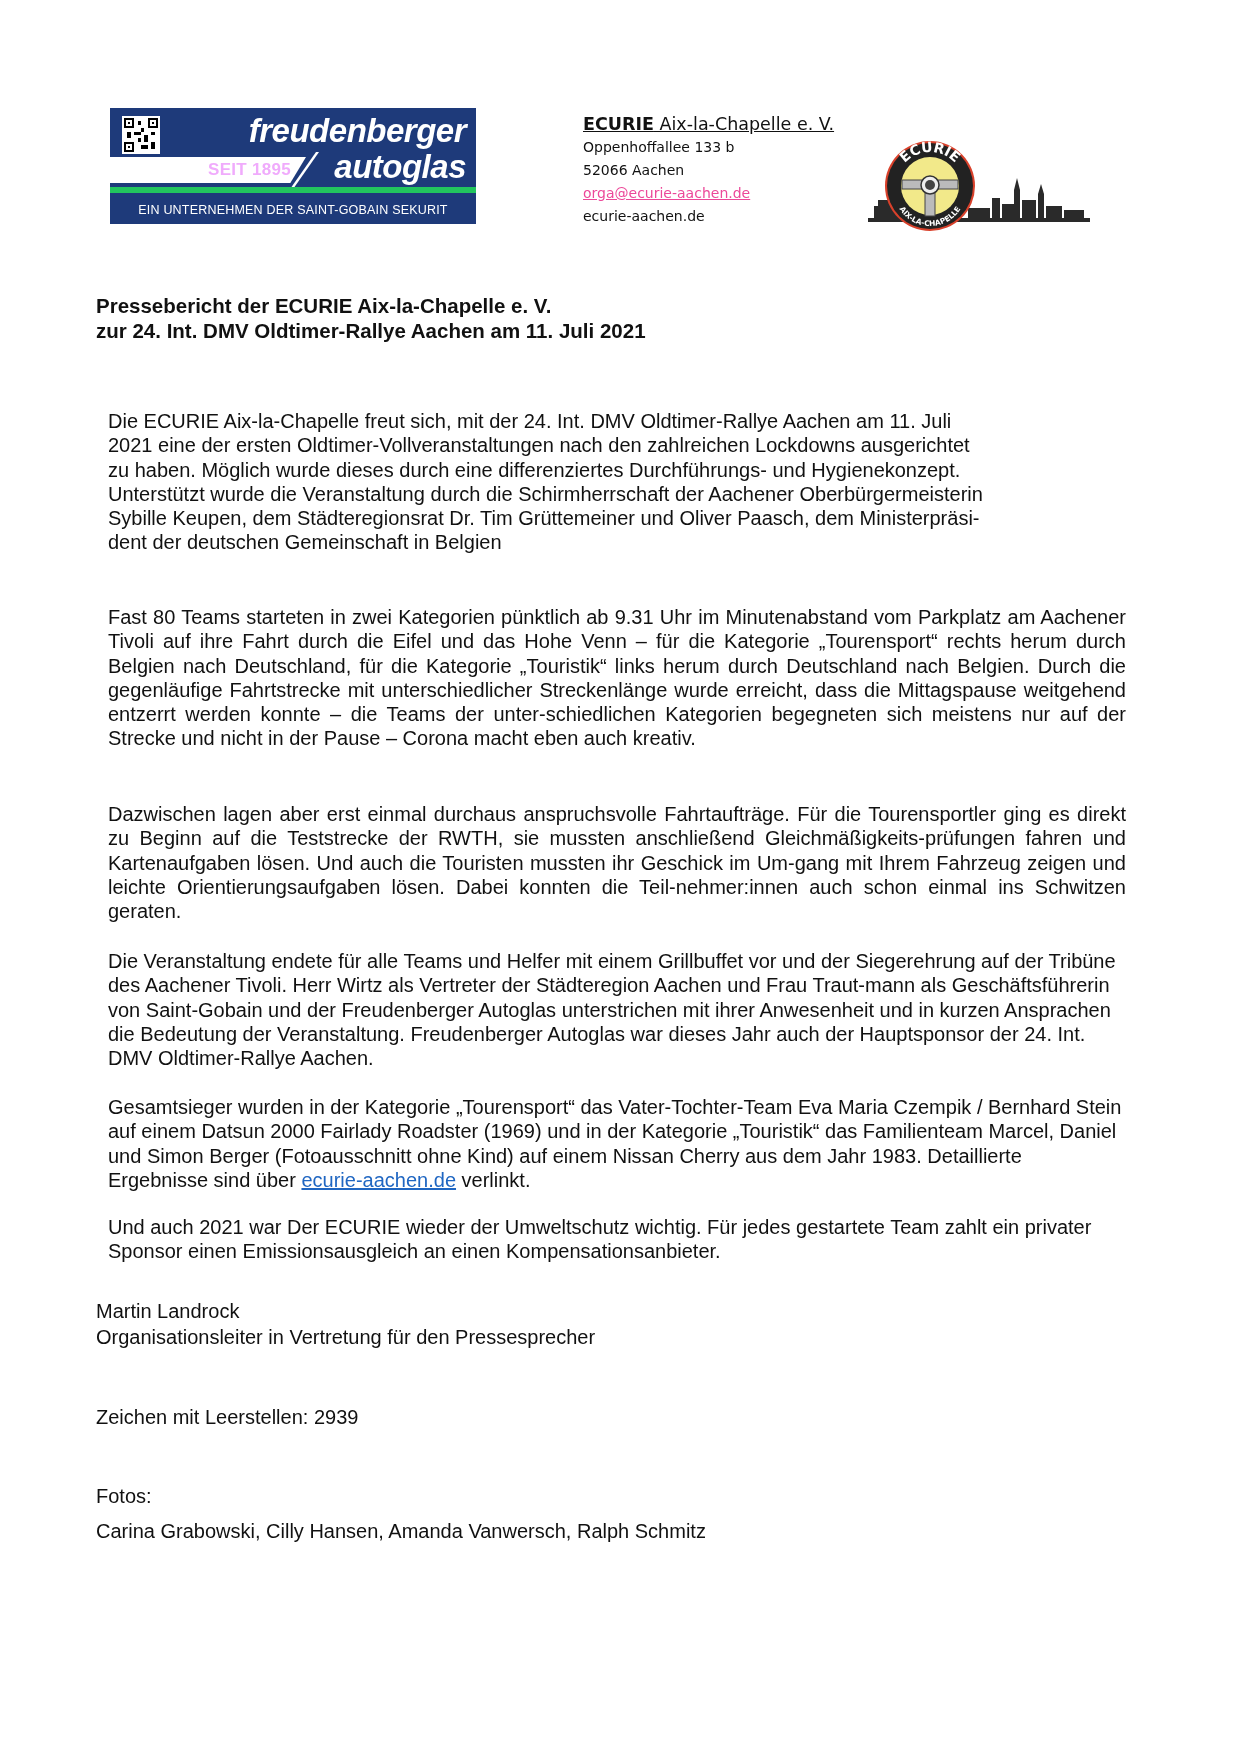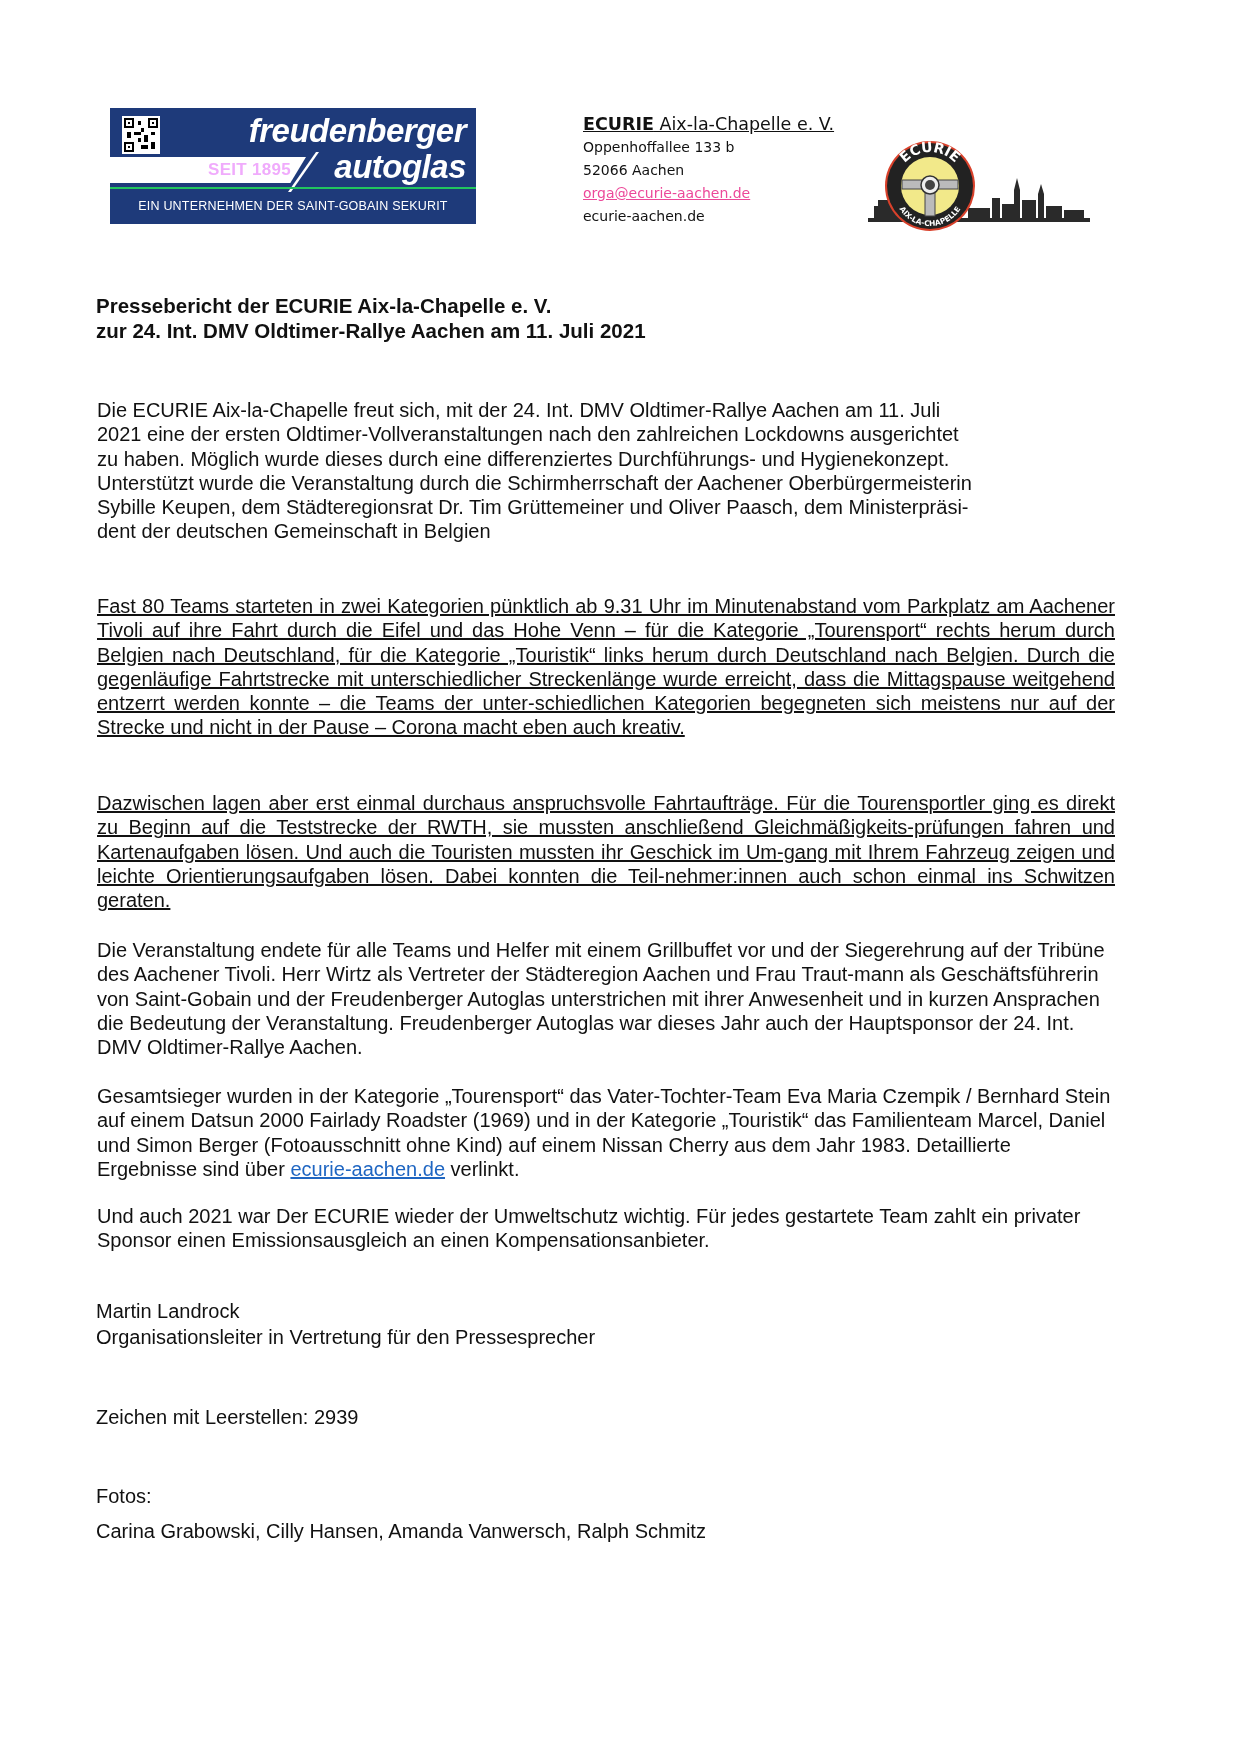--- a/index.html
+++ b/index.html
@@ -8,37 +8,37 @@
 
   
   .fa-logo { position: absolute; left: 110px; top: 108px; width: 366px; height: 116px; background: #1e3a7a; font-family: "Liberation Sans", sans-serif; color: #fff; }
   .fa-qr { position: absolute; left: 12px; top: 8px; width: 38px; height: 38px; background: #fff; padding: 2px; box-sizing: border-box; }
   .fa-qr svg { width: 100%; height: 100%; display: block; }
   .fa-brand1 { position: absolute; right: 10px; top: 4px; font-size: 33px; font-weight: bold; letter-spacing: -0.5px; font-style: italic; }
   .fa-band { position: absolute; left: 0; top: 49px; width: 196px; height: 26px; background: #fff; clip-path: polygon(0 0, 100% 0, 92% 100%, 0 100%); }
   .fa-seit { position: absolute; left: 98px; top: 52px; font-size: 17px; font-weight: bold; color: #f0abfc; letter-spacing: 0.3px; }
   .fa-brand2 { position: absolute; right: 10px; top: 40px; font-size: 33px; font-weight: bold; font-style: italic; letter-spacing: -0.5px; }
   .fa-slash { position: absolute; left: 192px; top: 44px; width: 3px; height: 40px; background: #fff; transform: skewX(-35deg); }
-  .fa-bottom { position: absolute; left: 0; right: 0; top: 79px; height: 37px; border-top: 2px solid #22c55e; font-size: 12.5px; text-align: center; line-height: 35px; letter-spacing: 0.2px; }
+  .fa-bottom { position: absolute; left: 0; right: 0; top: 79px; height: 37px; border-top: 6px solid #22c55e; font-size: 12.5px; text-align: center; line-height: 35px; letter-spacing: 0.2px; }
 
   
   .club { position: absolute; left: 583px; top: 112px; font-family: "DejaVu Sans", sans-serif; font-size: 14px; line-height: 23px; color: #111; }
   .club .name { font-size: 17.5px; line-height: 24px; text-decoration: underline; }
   .club .name b { font-weight: bold; }
   .club a { color: #ec4899; text-decoration: underline; }
 
   
   .badge { position: absolute; left: 868px; top: 140px; width: 222px; height: 96px; }
   .badge svg { width: 100%; height: 100%; display: block; }
 
   
   .doc { position: absolute; left: 96px; top: 0; width: 1018px; font-family: "Liberation Sans", sans-serif; font-size: 20px; color: #111; }
   .title { position: absolute; left: 0; top: 293px; font-weight: bold; font-size: 20.5px; line-height: 25px; }
-  .para { position: absolute; left: 0; width: 1018px; line-height: 24.3px; margin: 1px; }
-  .para.justify { text-align: justify; text-decoration: underline; }
+  .para { position: absolute; left: 0; width: 1018px; line-height: 24.3px; margin: 12px; }
+  .para.justify { text-align: justify; }
   .p1 { top: 397px; }
   .p2 { top: 593px; }
   .p3 { top: 790px; }
   .p4 { top: 937px; }
   .p5 { top: 1083px; }
   .p6 { top: 1203px; }
   .sig { position: absolute; left: 0; top: 1298px; line-height: 26px; }
   .chars { position: absolute; left: 0; top: 1404px; line-height: 26px; }
   .fotos-label { position: absolute; left: 0; top: 1483px; line-height: 26px; }
   .fotos { position: absolute; left: 0; top: 1518px; line-height: 26px; }

